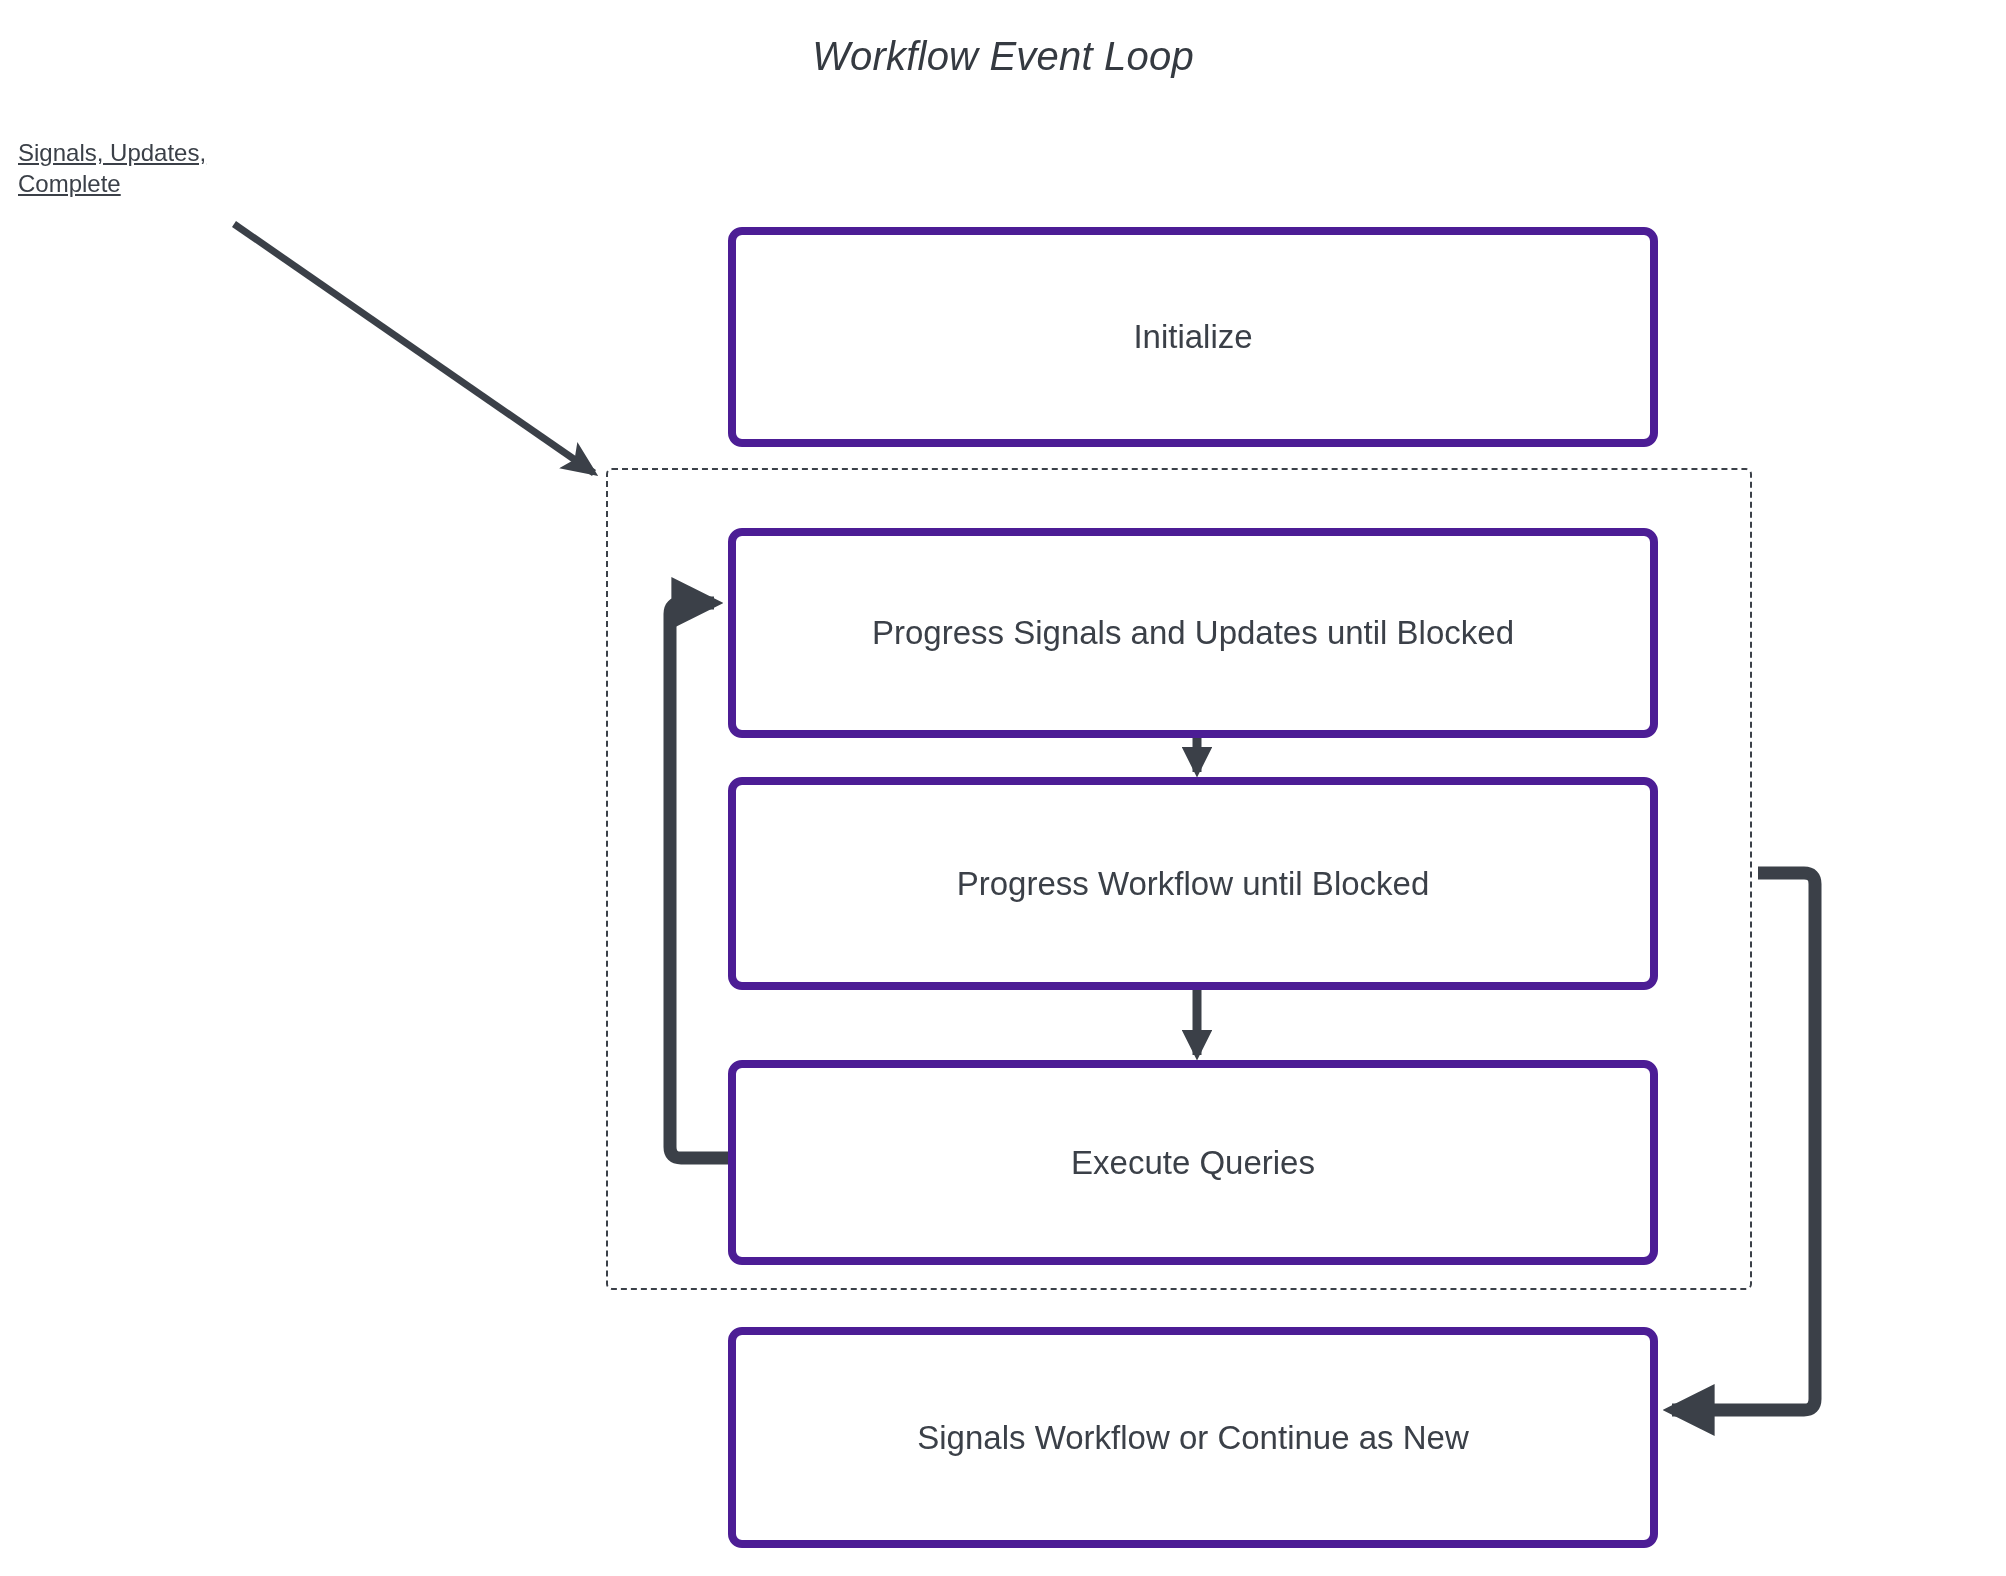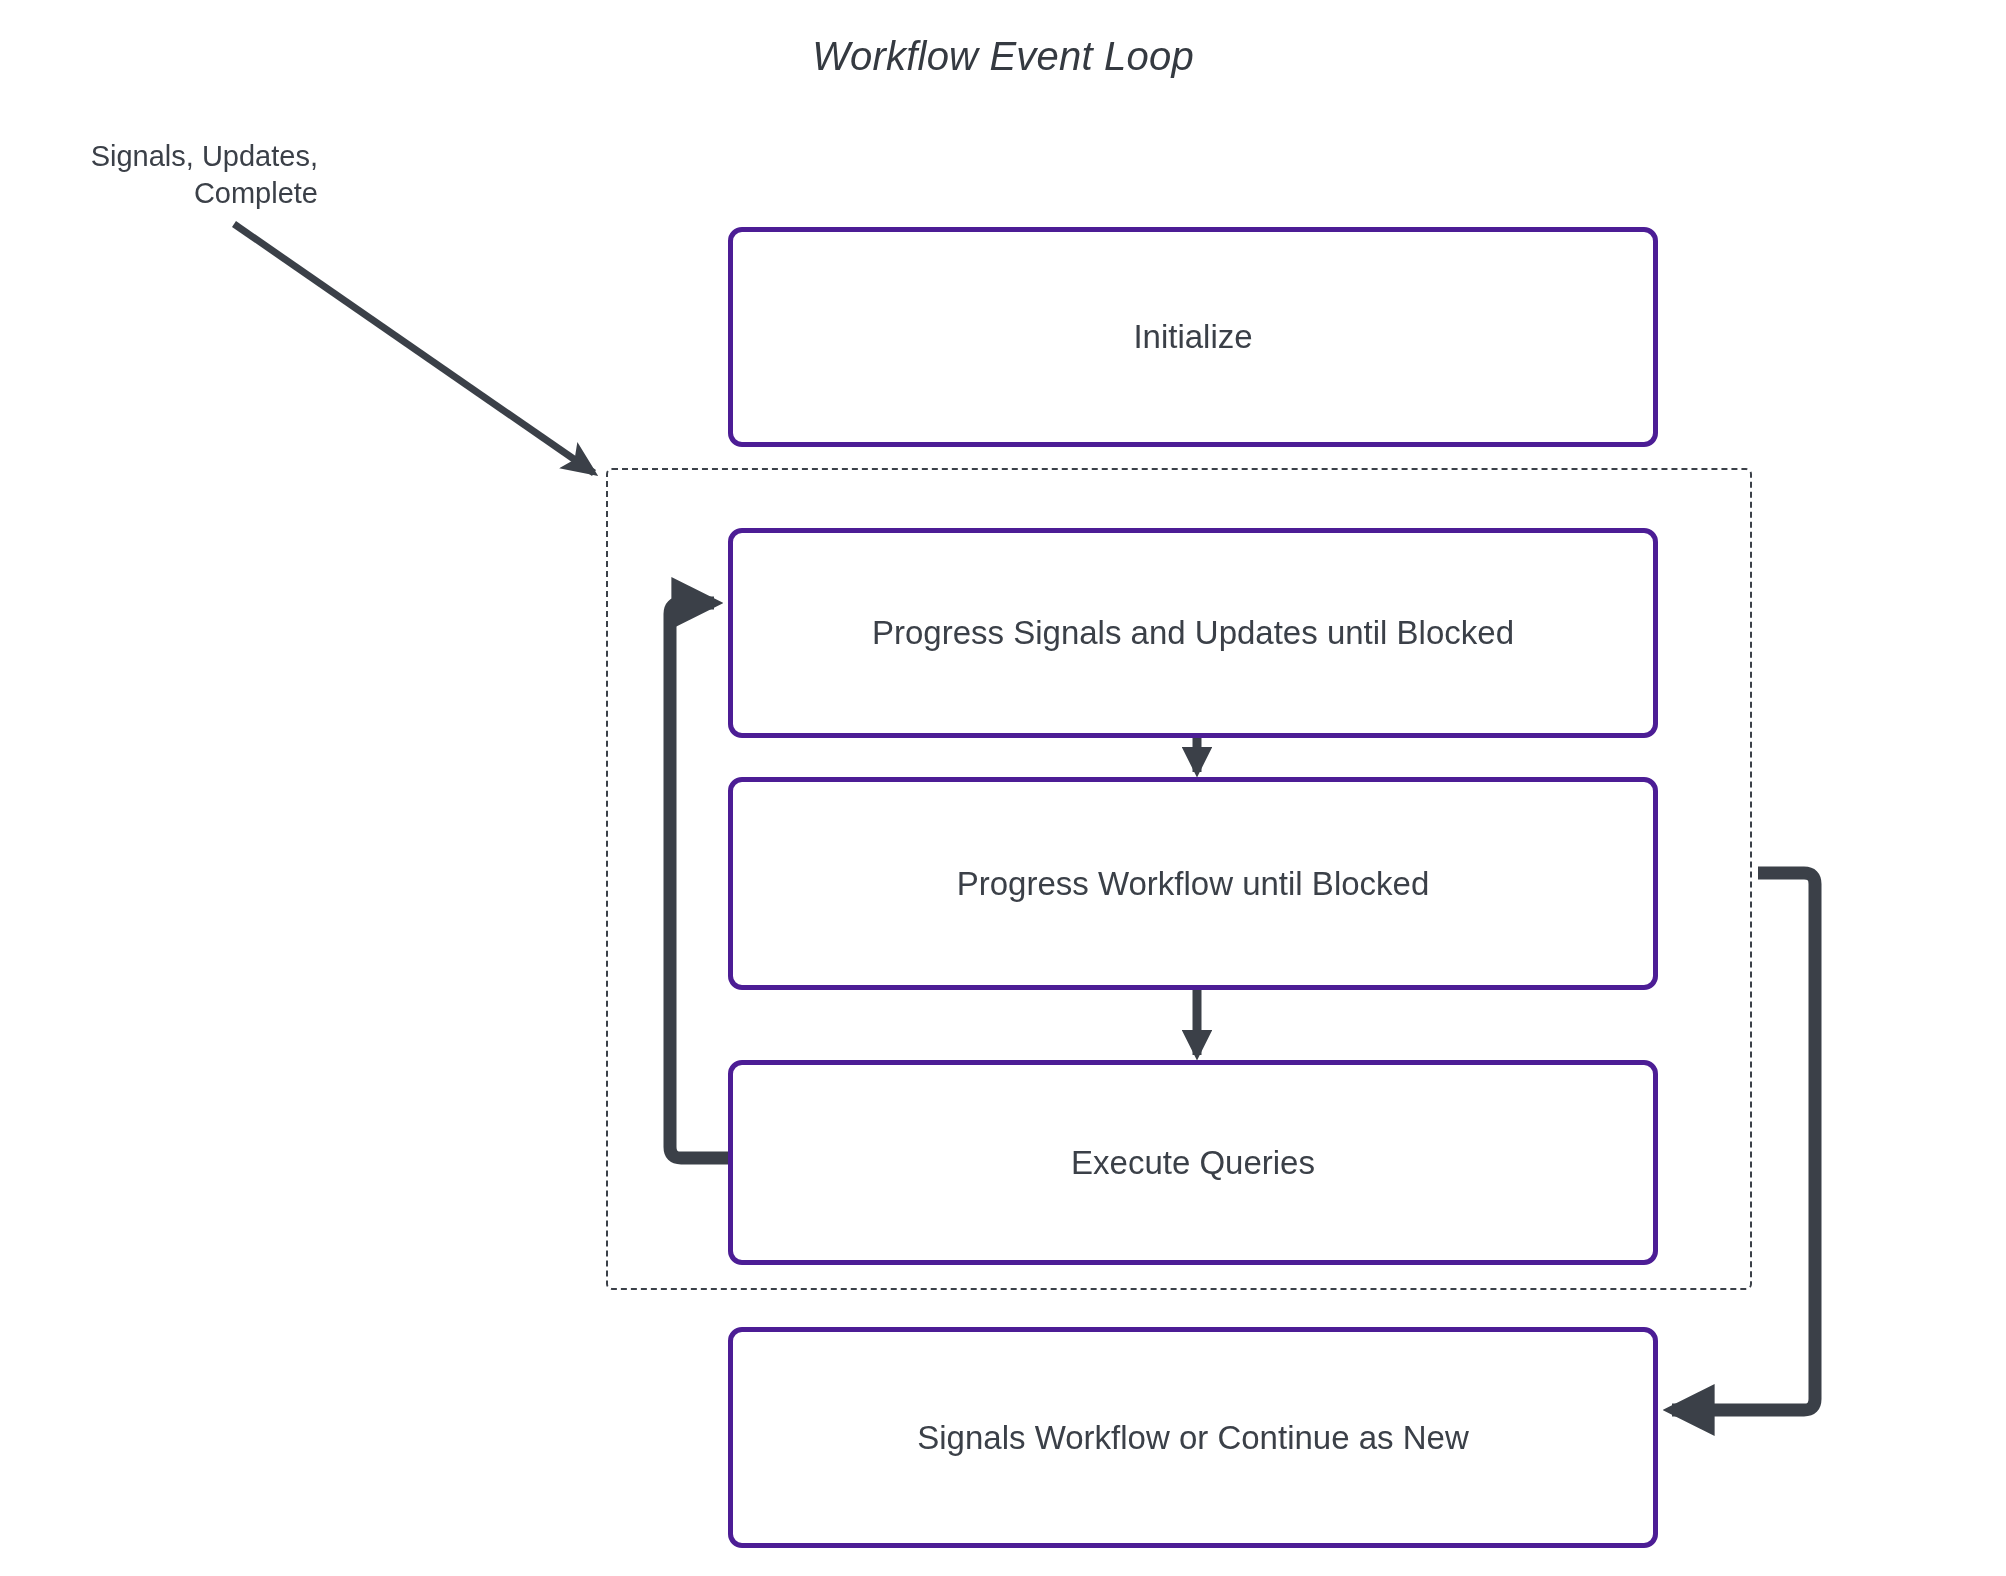--- a/index.html
+++ b/index.html
@@ -38,45 +38,46 @@
     font-style: italic;
     color: #353a41;
     letter-spacing: 0.2px;
     white-space: nowrap;
   }
   .edge-label {
     position: absolute;
     left: 18px;
     top: 138px;
     width: 300px;
-    text-align: right;
-    font-size: 29px;
+    text-align: left;
+    font-size: 24px;
     line-height: 1.28;
     color: #3b4048;
+    text-decoration: underline;
   }
   .edge-label .line {
     display: block;
   }
   .dashed-group {
     position: absolute;
     left: 606px;
     top: 468px;
     width: 1146px;
     height: 822px;
     border: 2px dashed #3b4048;
     border-radius: 6px;
     box-sizing: border-box;
     background: transparent;
   }
   .node {
     position: absolute;
     left: 728px;
     width: 930px;
     box-sizing: border-box;
-    border: 5px solid #4c1d95;
+    border: 8px solid #4c1d95;
     border-radius: 14px;
     background: #ffffff;
     display: flex;
     align-items: center;
     justify-content: center;
     text-align: center;
   }
   .node .node-label {
     font-size: 33px;
     color: #3b4048;

